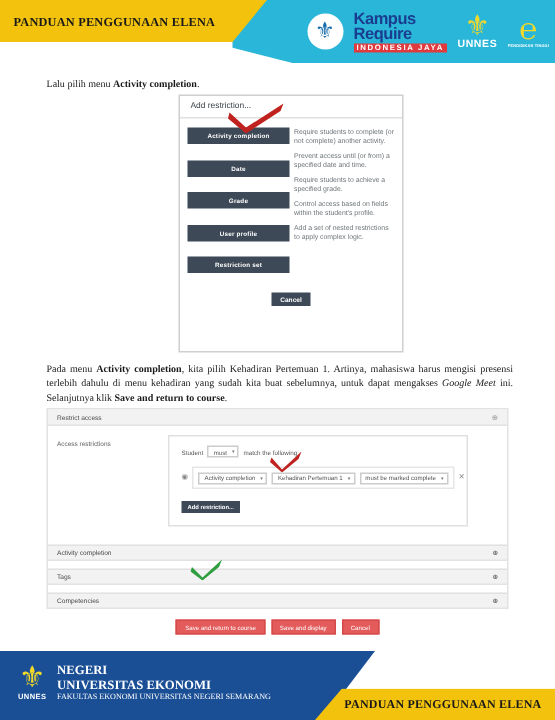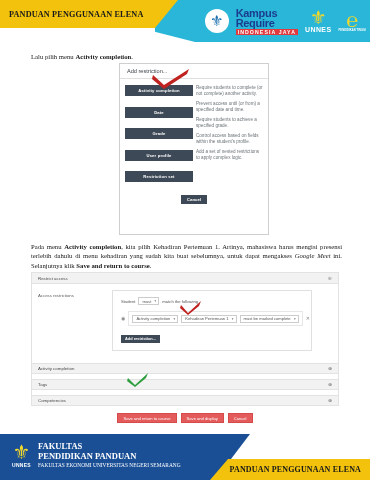--- a/index.html
+++ b/index.html
@@ -359,21 +359,21 @@
   </div>
 
   <div class="footer">
     <div class="footer-blue"></div>
     <div class="footer-content">
       <div class="footer-logo">
         <div class="footer-logo-mark">⚜</div>
         <div class="footer-logo-txt">UNNES</div>
       </div>
       <div class="footer-text">
-        <div class="ft-1">FAKULTAS</div>
-        <div class="ft-2">PENDIDIKAN PANDUAN</div>
+        <div class="ft-1">NEGERI</div>
+        <div class="ft-2">UNIVERSITAS EKONOMI</div>
         <div class="ft-3">FAKULTAS EKONOMI UNIVERSITAS NEGERI SEMARANG</div>
       </div>
     </div>
     <div class="footer-yellow">PANDUAN PENGGUNAAN ELENA</div>
   </div>
 
 </div>
 
 </body></html>

